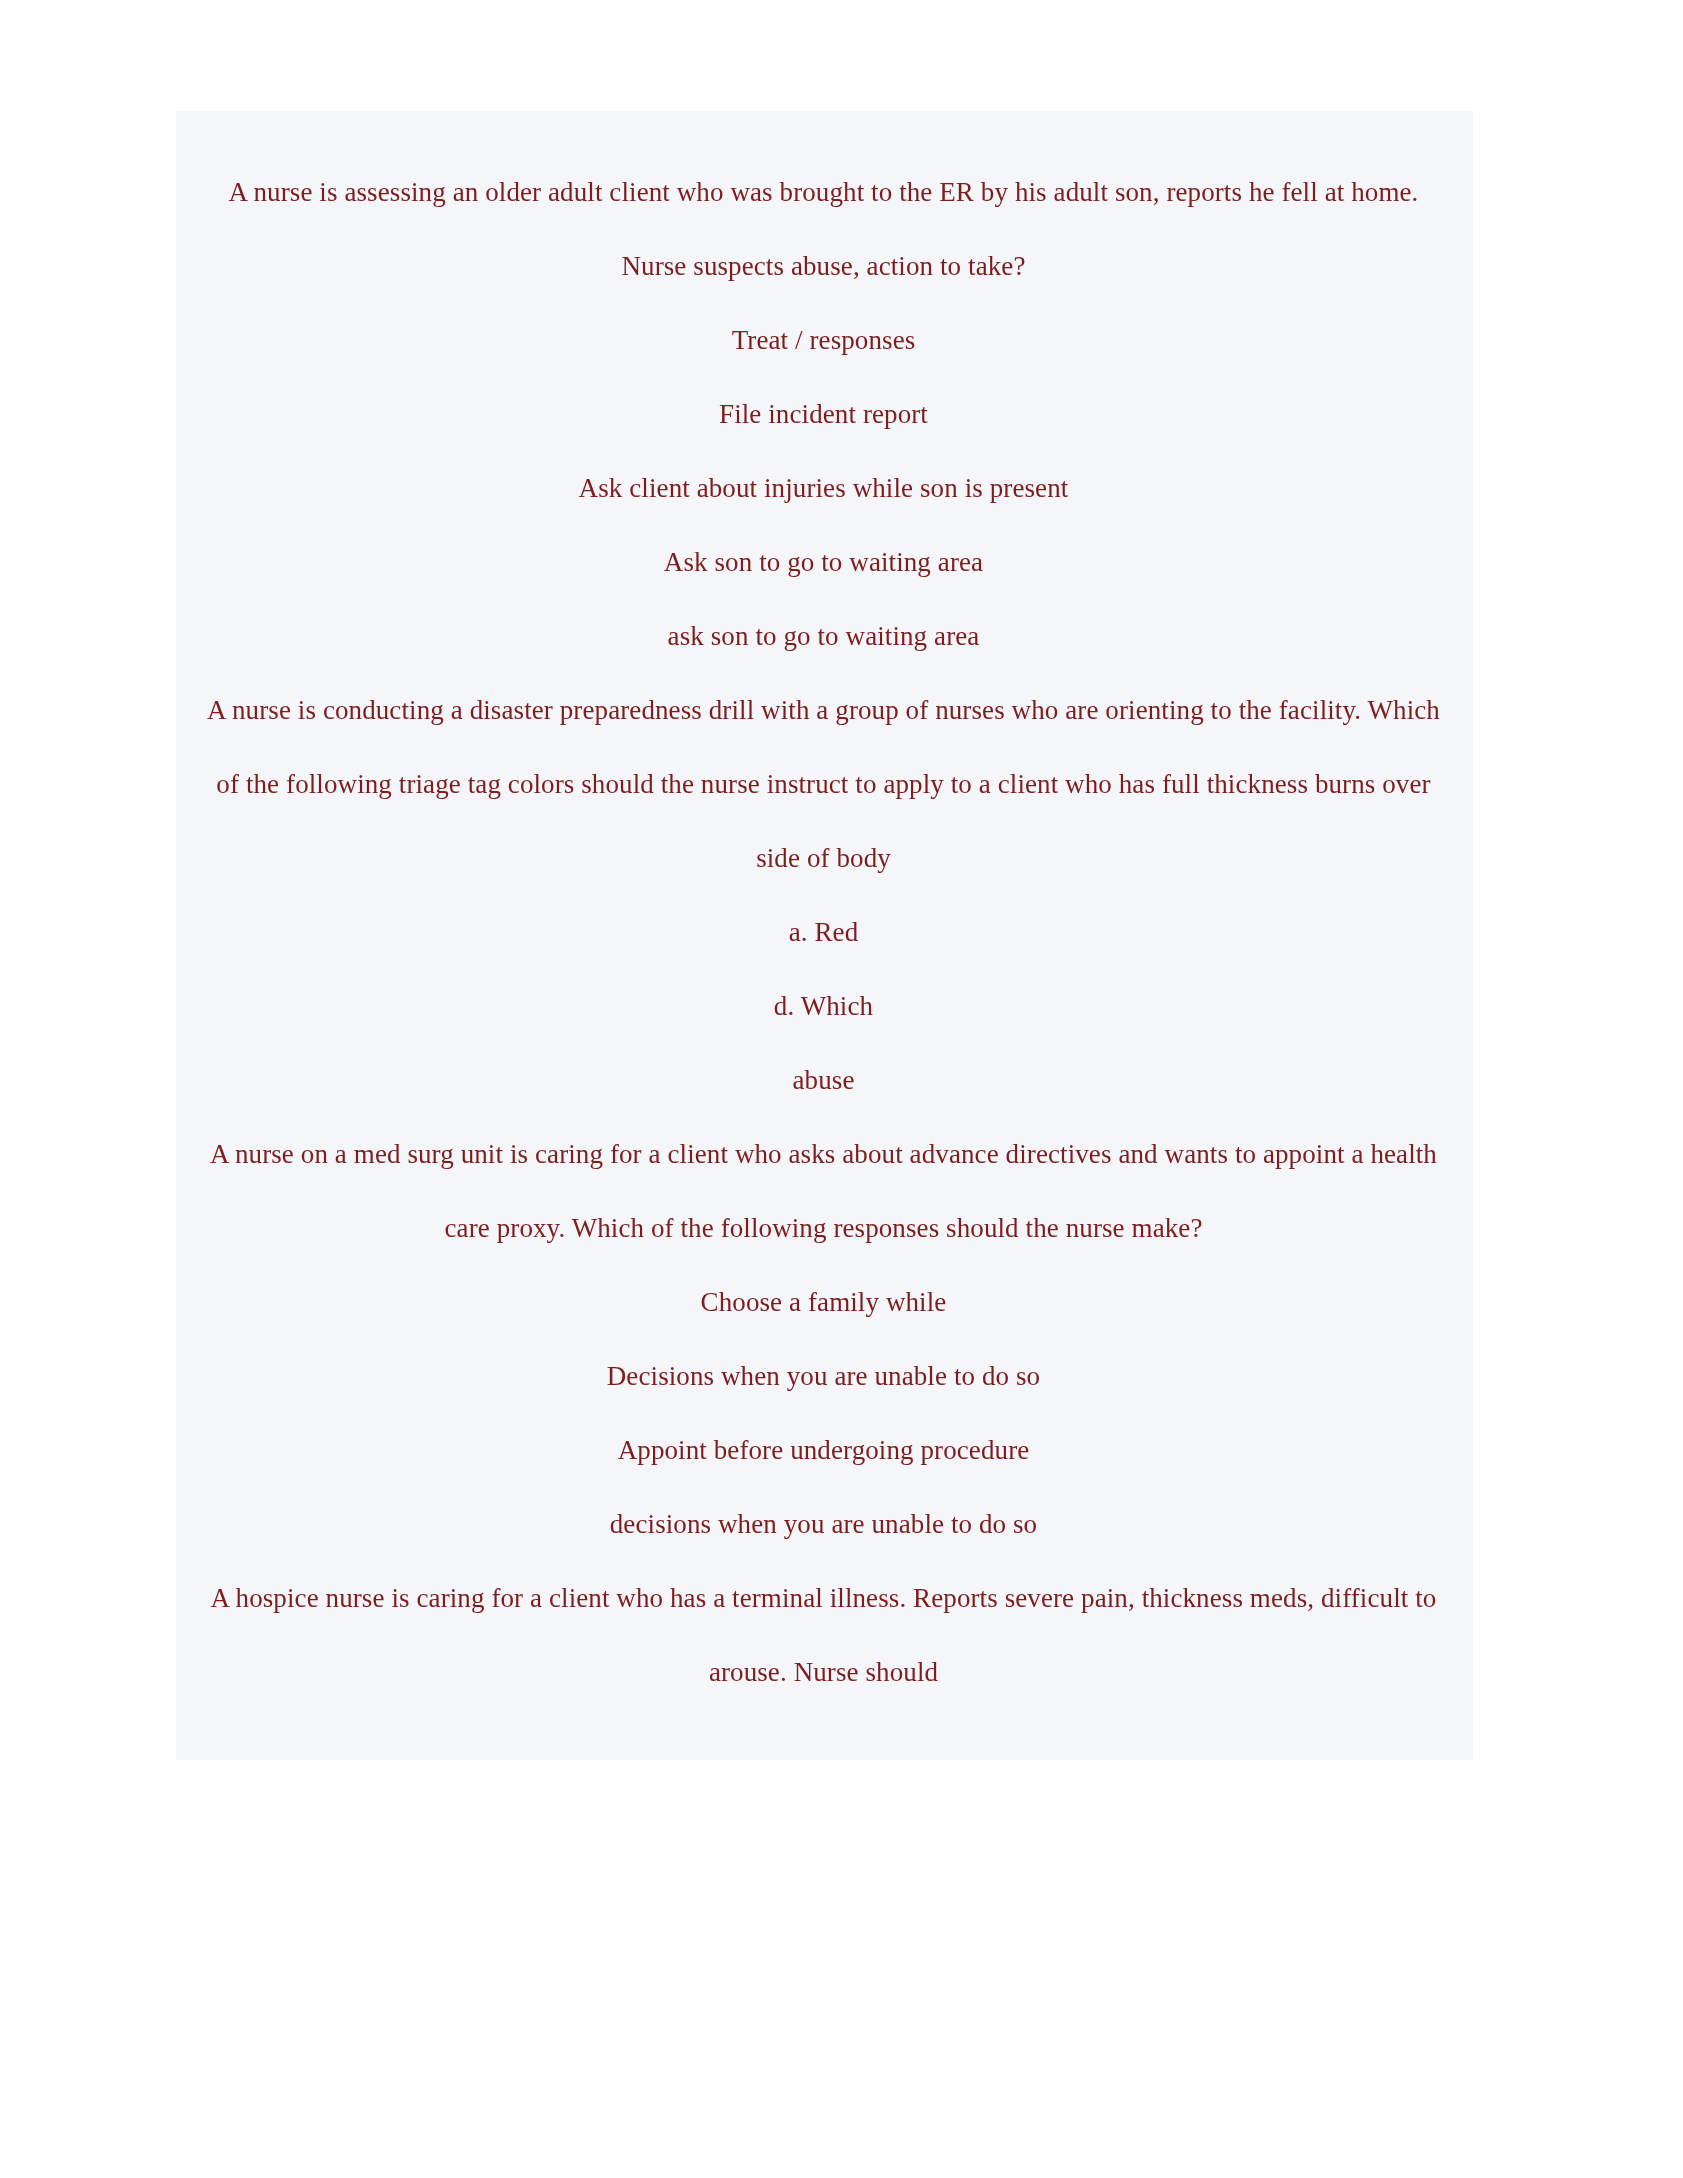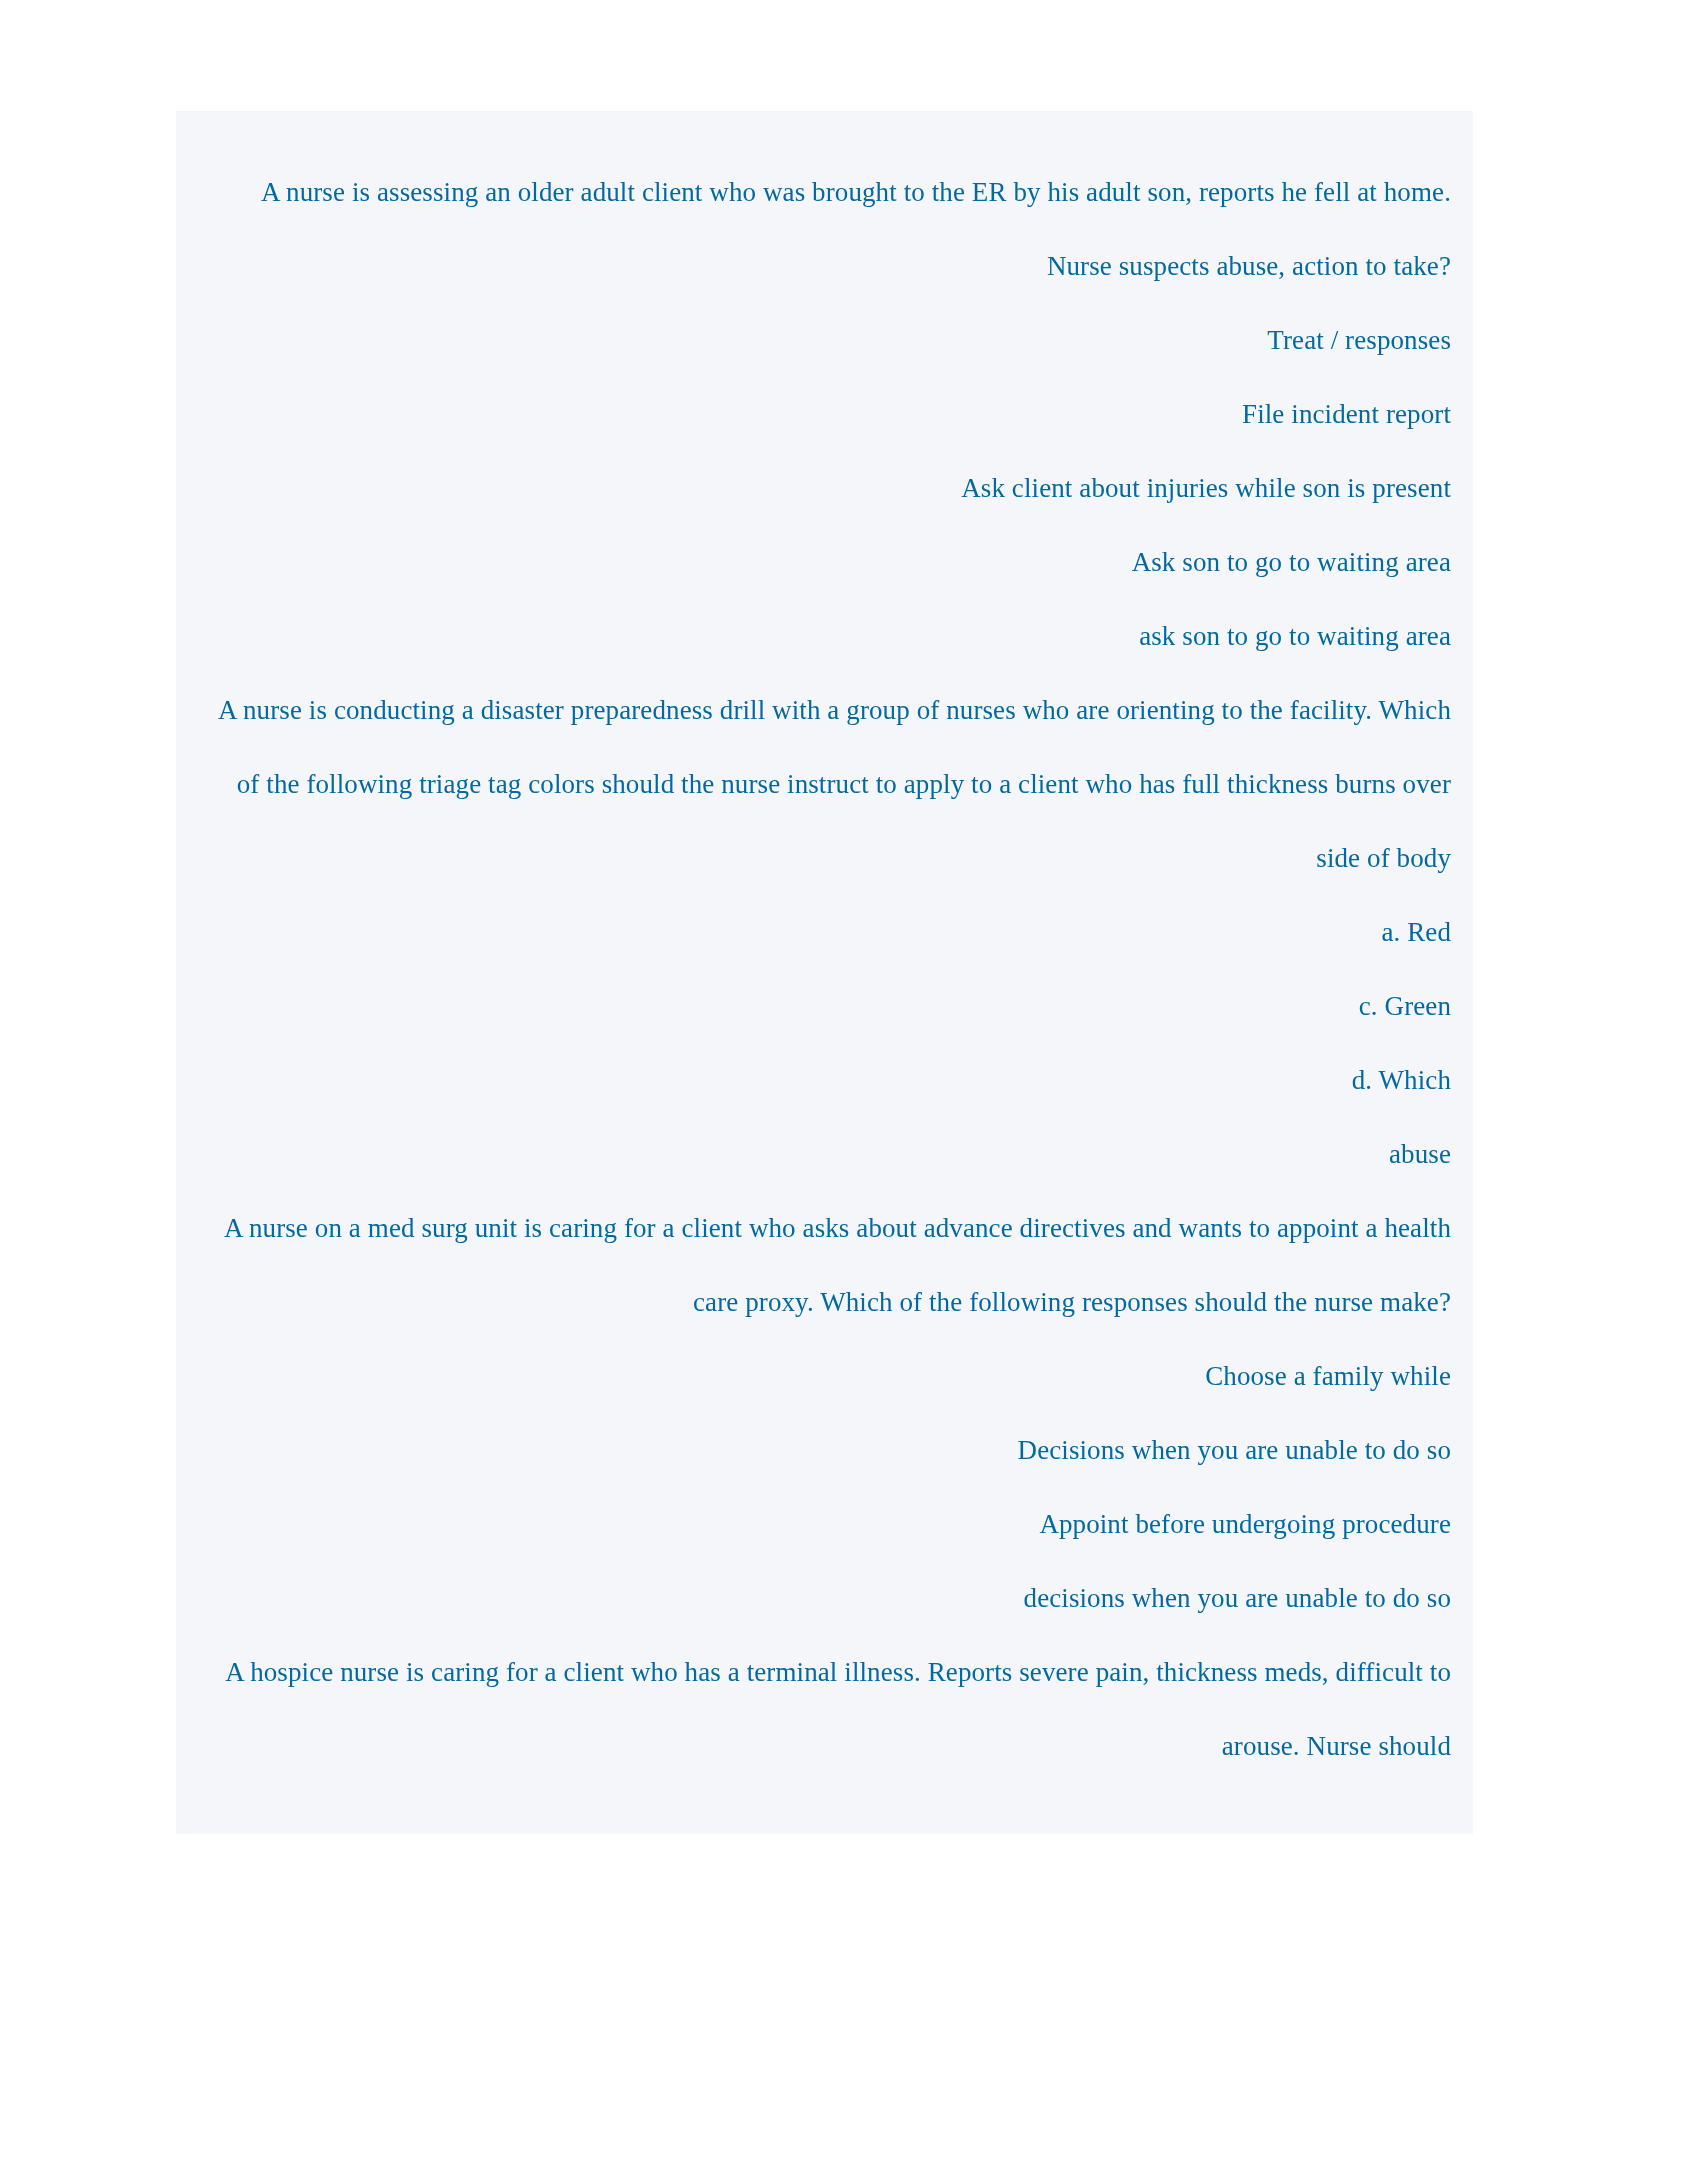--- a/index.html
+++ b/index.html
@@ -22,44 +22,43 @@
   .content-block {
     position: absolute;
     left: 176px;
     top: 111px;
     width: 1297px;
     background: #f4f6fa;
     padding: 44px 0 51px 0;
     box-sizing: border-box;
   }
   .para {
-    color: #0369a1;
+    color: #7f1d1d;
     font-size: 27px;
     line-height: 74px;
     letter-spacing: 0.1px;
     padding: 0 22px 0 20px;
     margin: 0;
-    text-align: right;
+    text-align: center;
     white-space: normal;
   }
 </style>
 </head>
 <body>
 
 <div class="page">
   <div class="content-block">
     <p class="para">A nurse is assessing an older adult client who was brought to the ER by his adult son, reports he fell at home. Nurse suspects abuse, action to take?</p>
     <p class="para">Treat / responses</p>
     <p class="para">File incident report</p>
     <p class="para">Ask client about injuries while son is present</p>
     <p class="para">Ask son to go to waiting area</p>
     <p class="para">ask son to go to waiting area</p>
     <p class="para">A nurse is conducting a disaster preparedness drill with a group of nurses who are orienting to the facility. Which of the following triage tag colors should the nurse instruct to apply to a client who has full thickness burns over side of body</p>
     <p class="para">a. Red</p>
-    <p class="para">c. Green</p>
     <p class="para">d. Which</p>
     <p class="para">abuse</p>
     <p class="para">A nurse on a med surg unit is caring for a client who asks about advance directives and wants to appoint a health care proxy. Which of the following responses should the nurse make?</p>
     <p class="para">Choose a family while</p>
     <p class="para">Decisions when you are unable to do so</p>
     <p class="para">Appoint before undergoing procedure</p>
     <p class="para">decisions when you are unable to do so</p>
     <p class="para">A hospice nurse is caring for a client who has a terminal illness. Reports severe pain, thickness meds, difficult to arouse. Nurse should</p>
   </div>
 </div>

